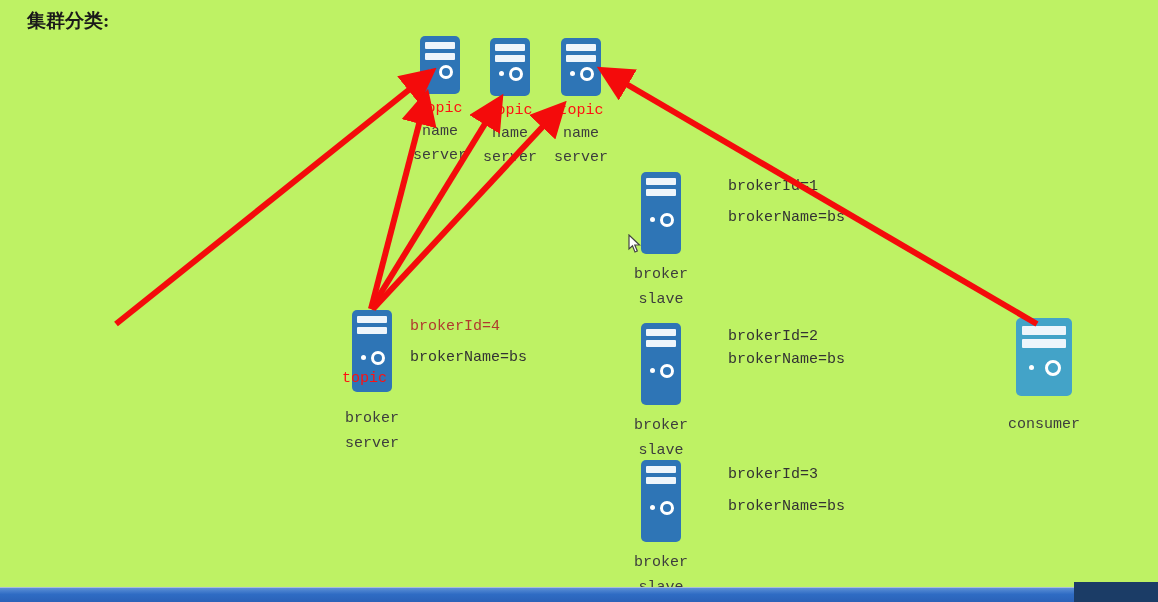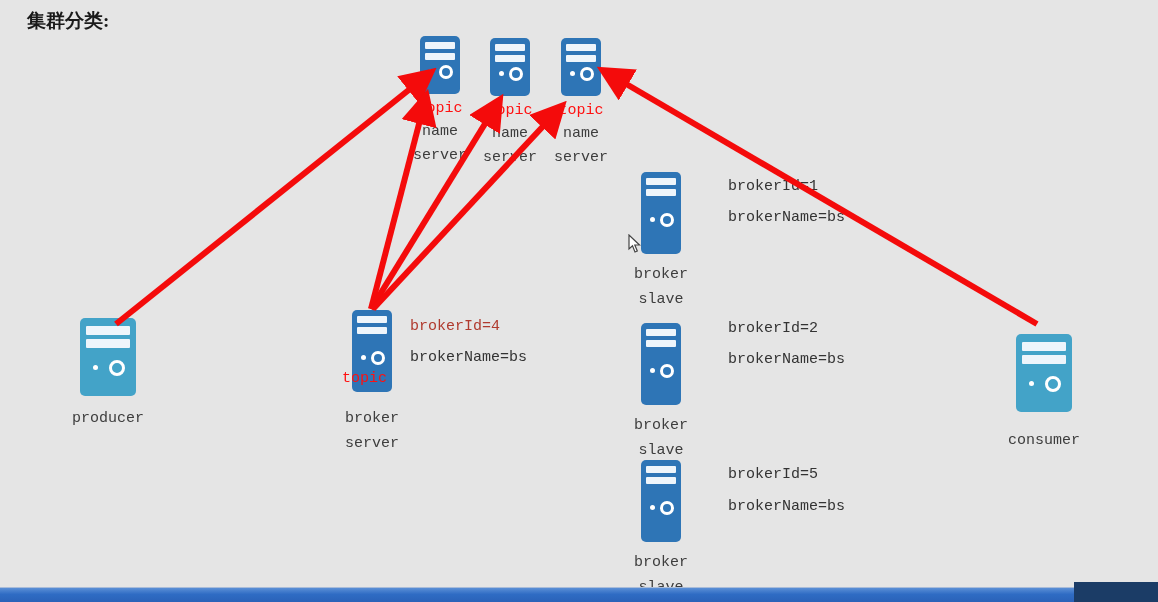--- a/index.html
+++ b/index.html
@@ -1,17 +1,17 @@
 <!DOCTYPE html>
 <html><head>
 <meta charset="utf-8">
 <style>
   html,body{margin:0;padding:0;background:#ffffff;}
   .page{
-    position:relative;width:1158px;height:602px;overflow:hidden;background:#e5e5e5;
+    position:relative;width:1158px;height:602px;overflow:hidden;background:#bef264;
     font-family:"Liberation Mono","DejaVu Sans Mono",monospace;
   }
   .title{
     position:absolute;left:27px;top:8px;
     font-family:"Liberation Serif","DejaVu Serif",serif;
     font-size:19px;font-weight:bold;color:#1a1a1a;
   }
   
   .srv{position:relative;background:#2e75b6;border-radius:5px;}
   .srv .s1,.srv .s2{position:absolute;left:5px;right:5px;height:7px;background:#eef5fb;border-radius:1px;}
@@ -94,33 +94,22 @@
       <div class="s1"></div>
       <div class="s2"></div>
       <div class="dot"></div>
       <div class="ring"></div>
     </div>
     <div class="topic">topic</div>
     <div class="lbl">name</div>
     <div class="lbl">server</div>
   </div>
 
-  <div class="node" style="left:60px;top:318px;width:96px;">
-    <div class="srv wide">
-      <div class="s1"></div>
-      <div class="s2"></div>
-      <div class="dot"></div>
-      <div class="ring"></div>
-    </div>
-    <div class="labels">
-      <div class="lbl">producer</div>
-    </div>
-  </div>
-
-  <div class="node" style="left:996px;top:318px;width:96px;margin-top:16px;">
+
+  <div class="node" style="left:996px;top:318px;width:96px;">
     <div class="srv wide">
       <div class="s1"></div>
       <div class="s2"></div>
       <div class="dot"></div>
       <div class="ring"></div>
     </div>
     <div class="labels" style="margin-top:16px;">
       <div class="lbl">consumer</div>
     </div>
   </div>
@@ -177,24 +166,24 @@
     </div>
   </div>
 
   <div class="anno topic-tag" style="left:342px;top:370px;">topic</div>
   <div class="anno red-id" style="left:410px;top:318px;">brokerId=4</div>
   <div class="anno" style="left:410px;top:349px;">brokerName=bs</div>
 
   <div class="anno" style="left:728px;top:178px;">brokerId=1</div>
   <div class="anno" style="left:728px;top:209px;">brokerName=bs</div>
 
-  <div class="anno" style="left:728px;top:320px;">brokerId=2</div>
+  <div class="anno" style="left:728px;top:328px;">brokerId=2</div>
   <div class="anno" style="left:728px;top:351px;">brokerName=bs</div>
 
-  <div class="anno" style="left:728px;top:466px;">brokerId=5</div>
+  <div class="anno" style="left:728px;top:466px;">brokerId=3</div>
   <div class="anno" style="left:728px;top:498px;">brokerName=bs</div>
 
   <svg class="arrows" width="1158" height="602" viewBox="0 0 1158 602">
     <defs>
       <marker id="ah" markerWidth="6" markerHeight="6" refX="4.6" refY="3" orient="auto">
         <path d="M0,0 L6,3 L0,6 Z" fill="#f40b0b"></path>
       </marker>
     </defs>
     <line x1="116" y1="324" x2="430" y2="73" stroke="#f40b0b" stroke-width="6" marker-end="url(#ah)"></line>
     <line x1="371" y1="309" x2="426" y2="97" stroke="#f40b0b" stroke-width="6" marker-end="url(#ah)"></line>

